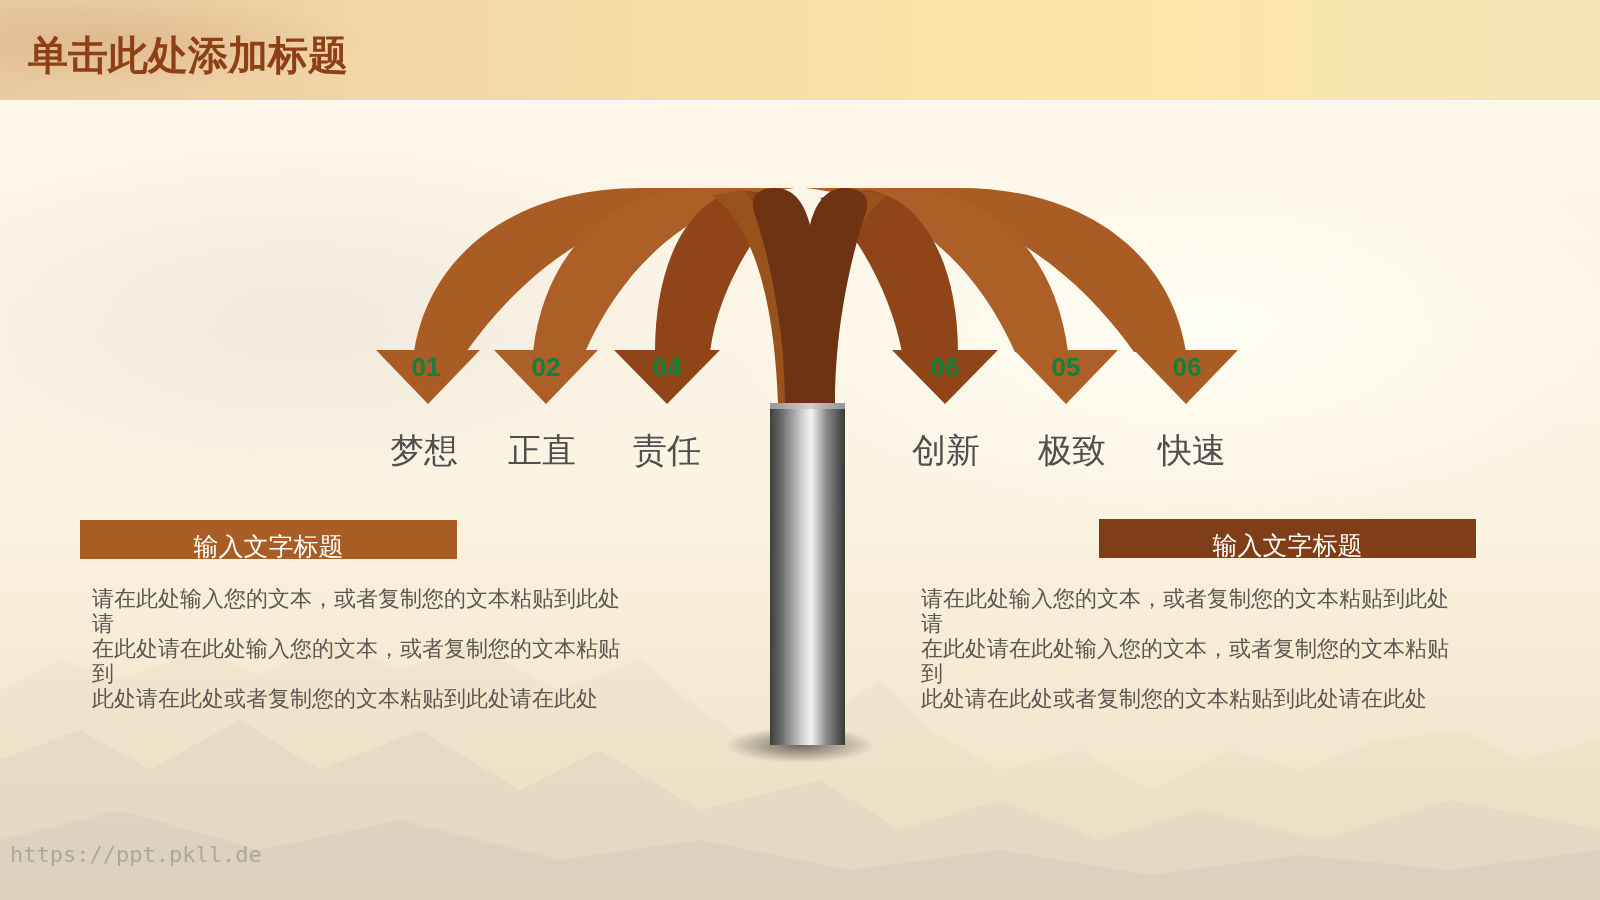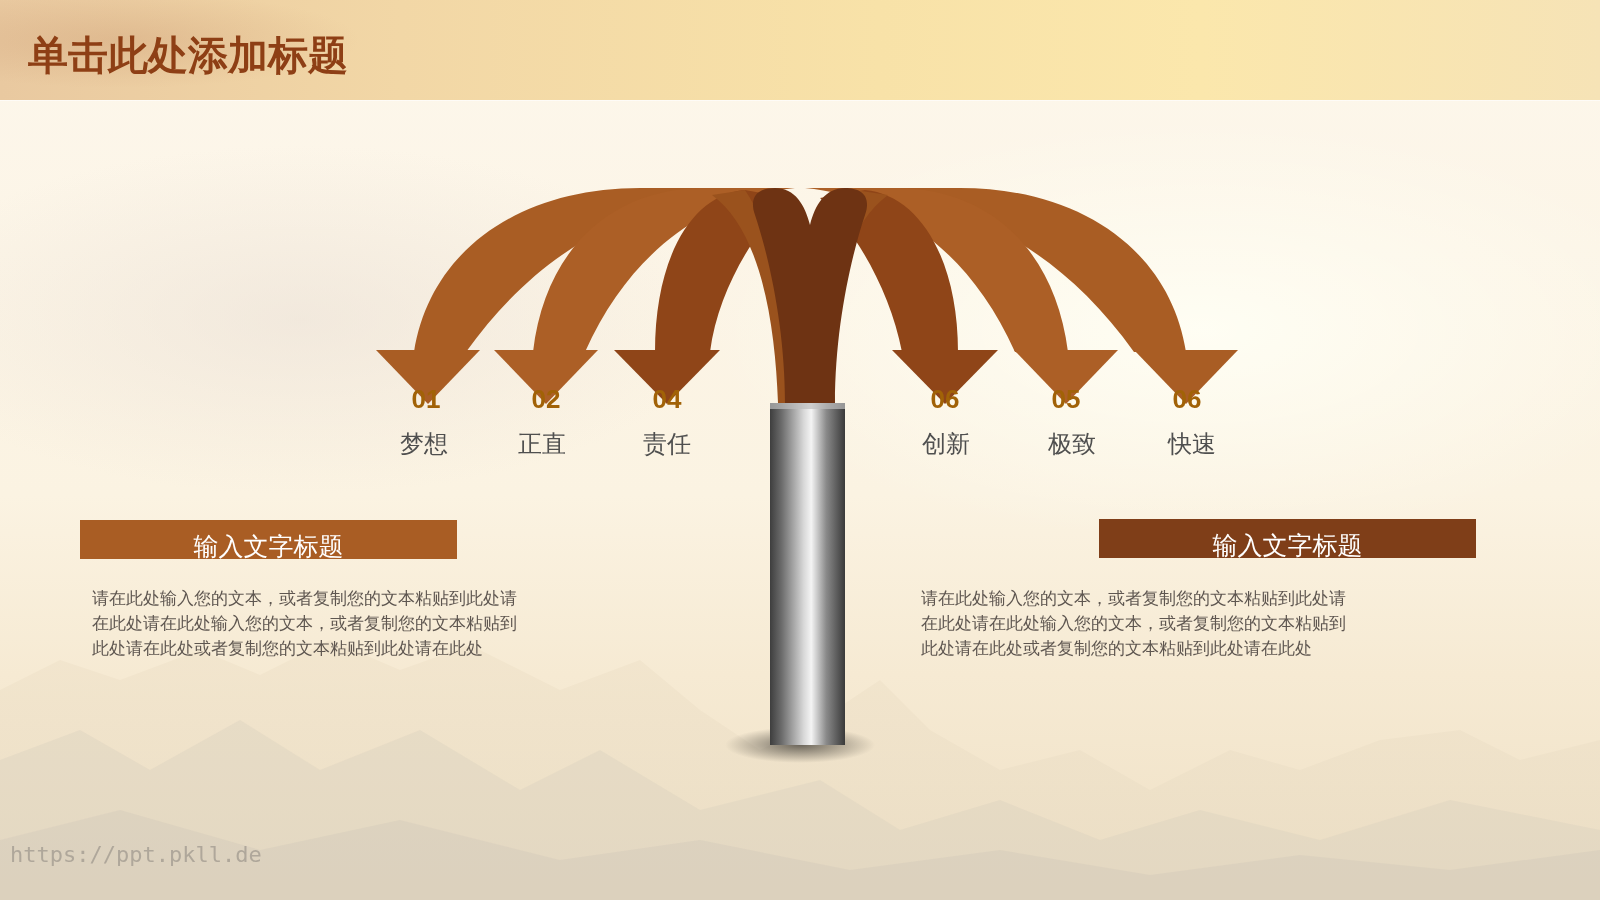--- a/index.html
+++ b/index.html
@@ -13,24 +13,24 @@
       linear-gradient(180deg, #fdf7ec 0%, #fbf3e2 55%, #f6ead3 75%, #efe0c5 100%);
   }
   .mountains { position:absolute; left:0; top:600px; width:1600px; height:300px; }
   .header { position:absolute; left:0; top:0; width:1600px; height:100px;
     background: linear-gradient(90deg, #e9c9a0 0%, #f2d7a6 25%, #f8e2a8 55%, #fbe7ac 75%, #f6e3b6 100%);
     box-shadow: 0 1px 0 rgba(255,255,255,0.6); }
   .header::after { content:""; position:absolute; inset:0;
     background: radial-gradient(ellipse 300px 60px at 120px 40px, rgba(200,150,110,0.35), rgba(200,150,110,0) 80%); }
   .title { position:absolute; left:28px; top:28px; font-size:40px; font-weight:bold; color:#8e3f15; letter-spacing:0px; z-index:2; }
   .diagram { position:absolute; left:0; top:0; width:1600px; height:900px; }
-  .num { position:absolute; width:60px; text-align:center; color:#a16207; font-weight:bold; font-size:26px; font-family:"Liberation Sans",sans-serif;margin-top:32px; }
-  .lbl { position:absolute; width:120px; text-align:center; color:#4f4f4f; font-size:24px; }
+  .num { position:absolute; width:60px; text-align:center; color:#15803d; font-weight:bold; font-size:26px; font-family:"Liberation Sans",sans-serif; }
+  .lbl { position:absolute; width:120px; text-align:center; color:#4f4f4f; font-size:34px; }
   .box { position:absolute; height:39px; color:#ffffff; font-size:25px; line-height:53px; text-align:center; }
-  .para { position:absolute; width:545px; font-size:17px; line-height:25px; color:#5e5650; }
+  .para { position:absolute; width:545px; font-size:22px; line-height:25px; color:#5e5650; }
   .watermark { position:absolute; left:10px; top:842px; font-size:22px; color:rgba(120,115,110,0.45); font-family:"DejaVu Sans Mono",monospace; }
 </style>
 </head>
 <body>
 
 <div class="bg"></div>
 
 <svg class="mountains" viewBox="0 0 1600 300" preserveAspectRatio="none">
   <defs>
     <linearGradient id="mtn" x1="0" y1="0" x2="0" y2="1">

